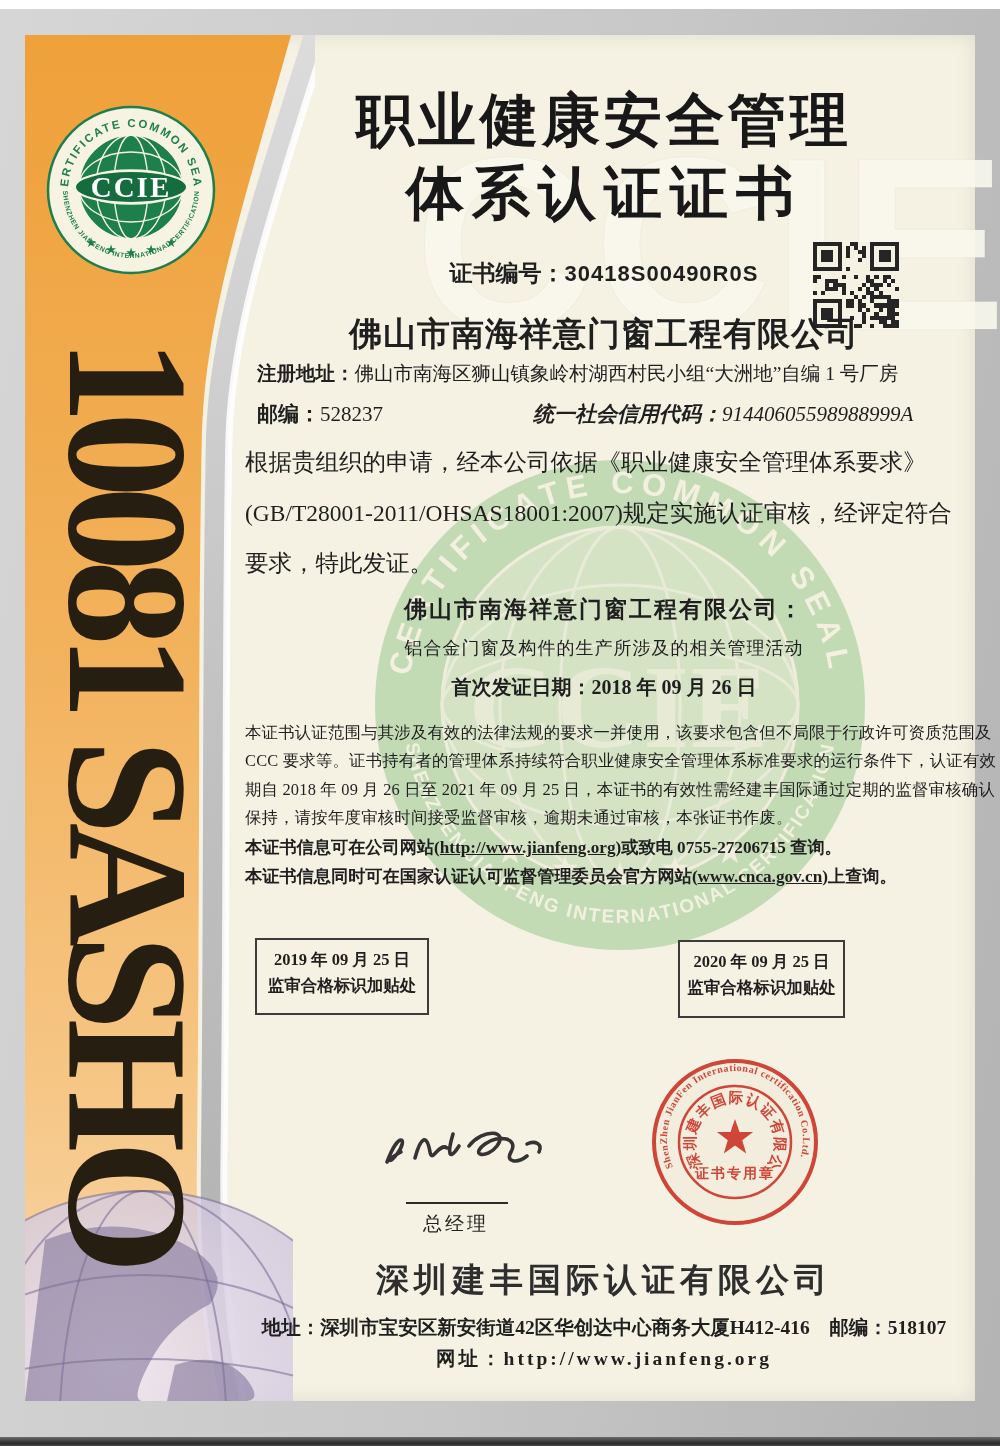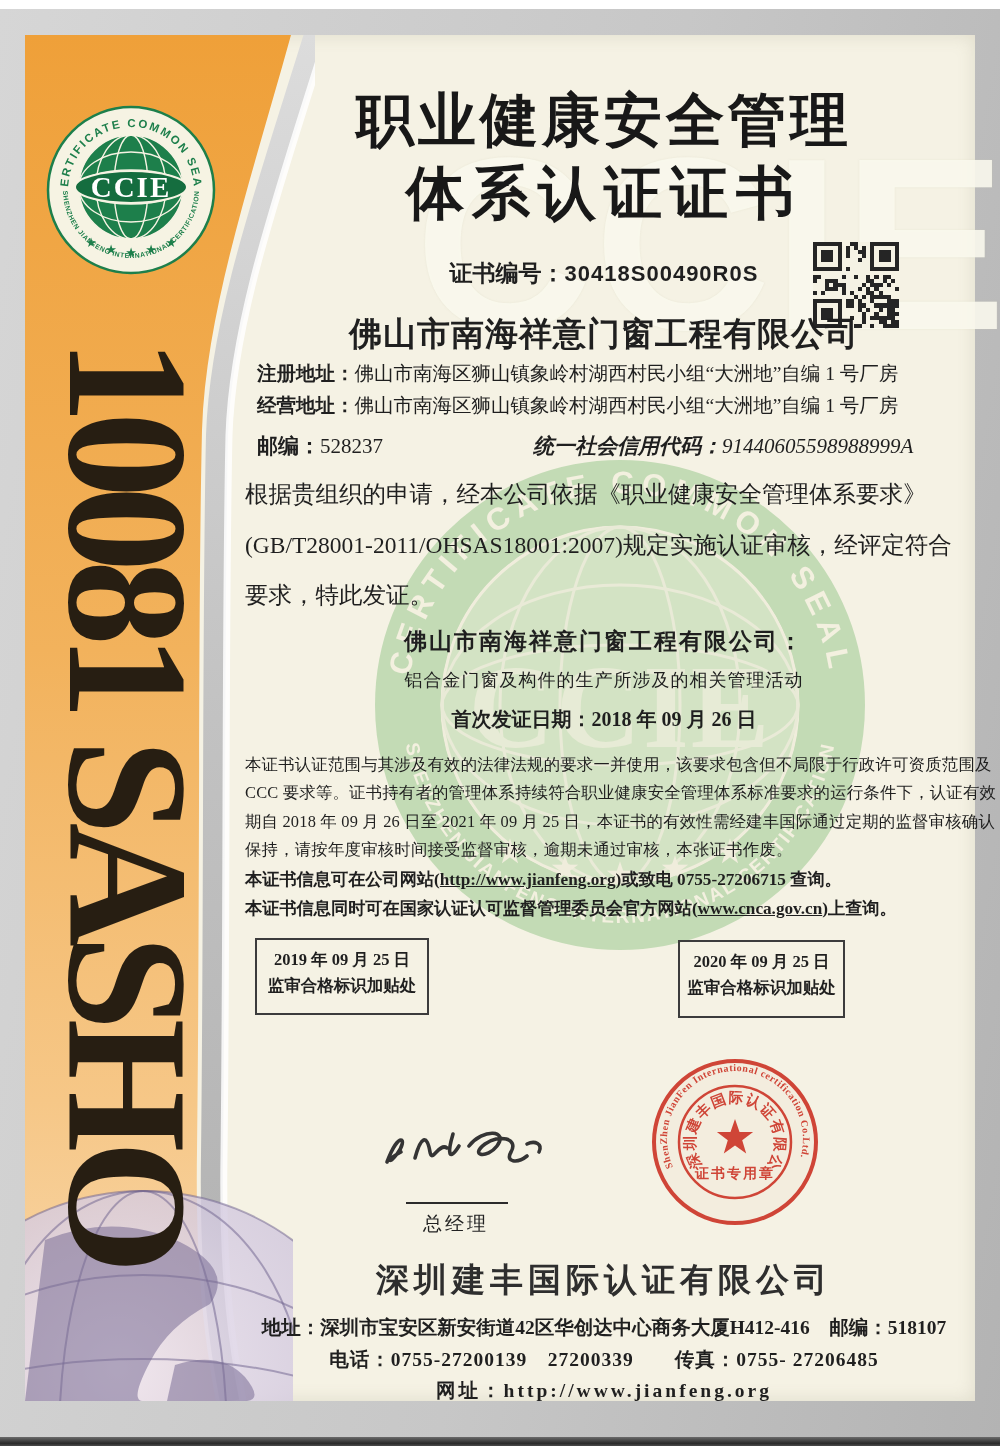--- a/index.html
+++ b/index.html
@@ -329,23 +329,20 @@
     <div class="content">
       <div class="title1 c">职业健康安全管理</div>
       <div class="title2 c">体系认证证书</div>
       <div class="certno c">
         <span class="lbl">证书编号：</span><span class="num">30418S00490R0S</span>
       </div>
       <div class="company c">佛山市南海祥意门窗工程有限公司</div>
       <div class="addr">
         <span class="lbl">注册地址：</span><span>佛山市南海区狮山镇象岭村湖西村民小组“大洲地”自编 1 号厂房</span>
       </div>
-      <div class="addr">
-        <span class="lbl">经营地址：</span><span>佛山市南海区狮山镇象岭村湖西村民小组“大洲地”自编 1 号厂房</span>
-      </div>
       <div class="postrow">
         <span class="post"><span class="lbl">邮编：</span><span>528237</span></span>
         <span class="credit"><span class="lbl">统一社会信用代码：</span><span>91440605598988999A</span></span>
       </div>
       <div class="para first">根据贵组织的申请，经本公司依据《职业健康安全管理体系要求》</div>
       <div class="para">(GB/T28001-2011/OHSAS18001:2007)规定实施认证审核，经评定符合</div>
       <div class="para">要求，特此发证。</div>
       <div class="scope-title c">佛山市南海祥意门窗工程有限公司：</div>
       <div class="scope c">铝合金门窗及构件的生产所涉及的相关管理活动</div>
       <div class="first-issue c">首次发证日期：2018 年 09 月 26 日</div>
@@ -397,20 +394,19 @@
       <text font-size="14.5" font-weight="bold" letter-spacing="1.5" fill="#cd382a">
         <textPath href="#stampInner" startOffset="0%">深圳建丰国际认证有限公司</textPath>
       </text>
       <path fill="#cd382a" d="M95,72 L99.5,84.9 L113.1,85.1 L102.2,93.3 L106.2,106.4 L95,98.6 L83.8,106.4 L87.8,93.3 L76.9,85.1 L90.5,84.9 Z"></path>
       <text x="95" y="131" text-anchor="middle" font-size="14" font-weight="bold" letter-spacing="2" fill="#cd382a">证书专用章</text>
     </svg>
 
     <div class="issuer">
       <div class="issuer-name">深圳建丰国际认证有限公司</div>
       <div class="issuer-addr">地址：深圳市宝安区新安街道42区华创达中心商务大厦H412-416　邮编：518107</div>
-      <div class="issuer-phone">电话：0755-27200139　27200339　　传真：0755- 27206485</div>
       <div class="issuer-web">
         <span>网址：</span><span>http://www.jianfeng.org</span>
       </div>
     </div>
 
   </div>
 </div>
 
 </body></html>

